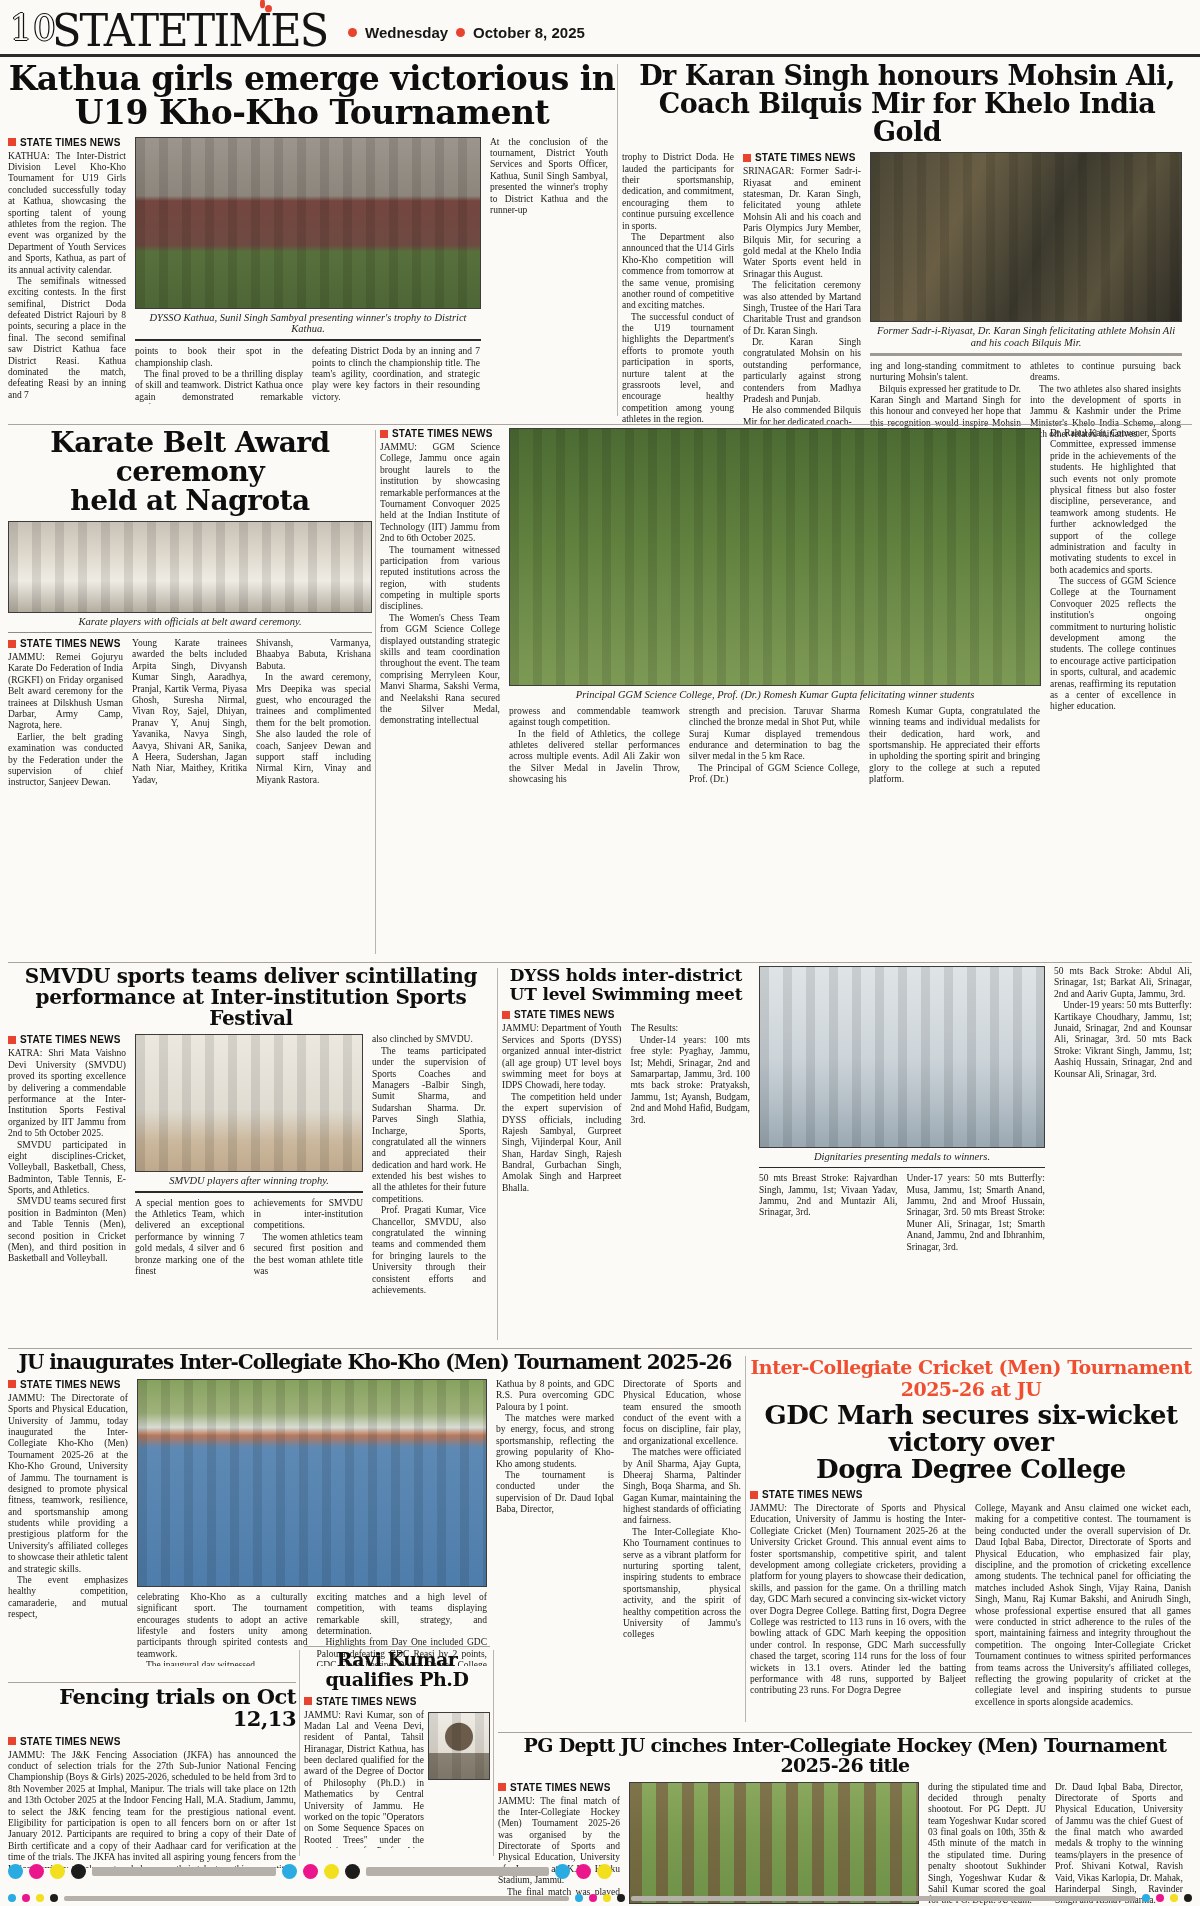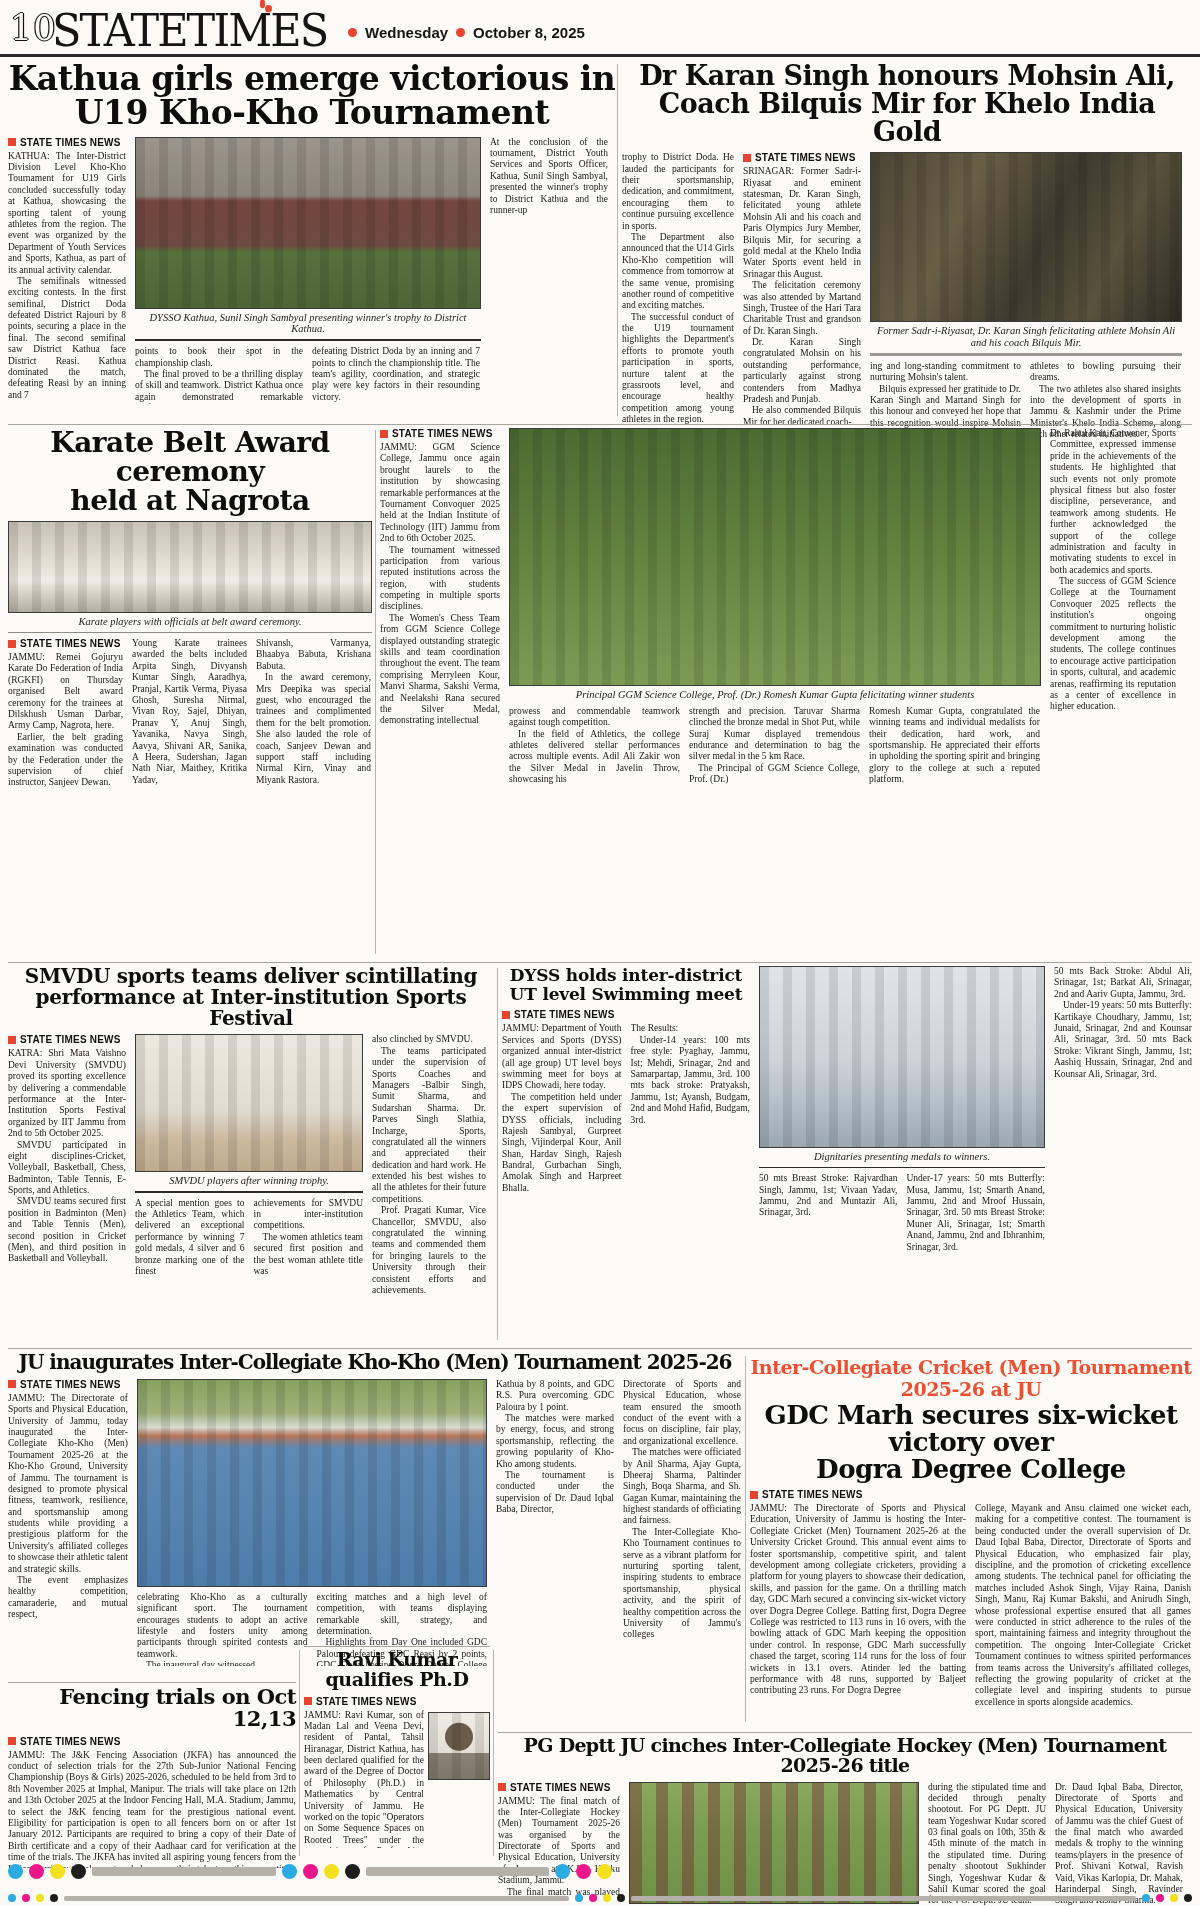--- a/index.html
+++ b/index.html
@@ -137,21 +137,21 @@
       <div style="width:312px;flex:0 0 auto">
         <div class="photo ph-karan" style="height:170px"></div>
         <div class="caption">Former Sadr-i-Riyasat, Dr. Karan Singh felicitating athlete Mohsin Ali and his coach Bilquis Mir.</div>
         <div class="cap-rule gray"></div>
         <div class="body-cols" style="height:86px">
           <div class="bcol" style="width:151px">
               <p class="para">ing and long-standing commitment to nurturing Mohsin's talent.</p>
               <p class="para">Bilquis expressed her gratitude to Dr. Karan Singh and Martand Singh for this honour and conveyed her hope that this recognition would inspire Mohsin and other</p>
             </div>
           <div class="bcol" style="width:151px">
-              <p class="para">athletes to bowling pursuing their dreams.</p>
+              <p class="para">athletes to continue pursuing back dreams.</p>
               <p class="para">The two athletes also shared insights into the development of sports in Jammu &amp; Kashmir under the Prime Minister's Khelo India Scheme, along with other related initiatives.</p>
             </div>
         </div>
       </div>
     </div>
   </section>
 
   <section class="art" style="left:8px;top:428px;width:364px;height:530px">
     <h1 class="hl" style="font-size:28px">
       <span class="hl-line">Karate Belt Award ceremony</span>
@@ -160,21 +160,21 @@
     <div class="photo ph-karate" style="height:92px"></div>
     <div class="caption">Karate players with officials at belt award ceremony.</div>
     <div class="cap-rule" style="height:1px;background:#8f8b84"></div>
     <div class="body-cols" style="height:300px">
       <div class="bcol" style="width:115px">
         <div class="byline">
             <span class="red-sq" style="background: rgb(232, 67, 46);"></span>
             <span>STATE TIMES NEWS</span>
           </div>
         <div class="bcol" style="height:280px">
-            <p class="para">JAMMU: Remei Gojuryu Karate Do Federation of India (RGKFI) on Thursday organised Belt award ceremony for the trainees at Dilskhush Usman Darbar, Army Camp, Nagrota, here.</p>
+            <p class="para">JAMMU: Remei Gojuryu Karate Do Federation of India (RGKFI) on Friday organised Belt award ceremony for the trainees at Dilskhush Usman Darbar, Army Camp, Nagrota, here.</p>
             <p class="para">Earlier, the belt grading examination was conducted by the Federation under the supervision of chief instructor, Sanjeev Dewan.</p>
           </div>
       </div>
       <div class="bcol" style="width:115px">
           <p class="para">Young Karate trainees awarded the belts included Arpita Singh, Divyansh Kumar Singh, Aaradhya, Pranjal, Kartik Verma, Piyasa Ghosh, Suresha Nirmal, Vivan Roy, Sajel, Dhiyan, Pranav Y, Anuj Singh, Yavanika, Navya Singh, Aavya, Shivani AR, Sanika, A Heera, Sudershan, Jagan Nath Niar, Maithey, Kritika Yadav,</p>
         </div>
       <div class="bcol" style="width:115px">
           <p class="para">Shivansh, Varmanya, Bhaabya Babuta, Krishana Babuta.</p>
           <p class="para">In the award ceremony, Mrs Deepika was special guest, who encouraged the trainees and complimented them for the belt promotion. She also lauded the role of coach, Sanjeev Dewan and support staff including Nirmal Kirn, Vinay and Miyank Rastora.</p>
         </div>

